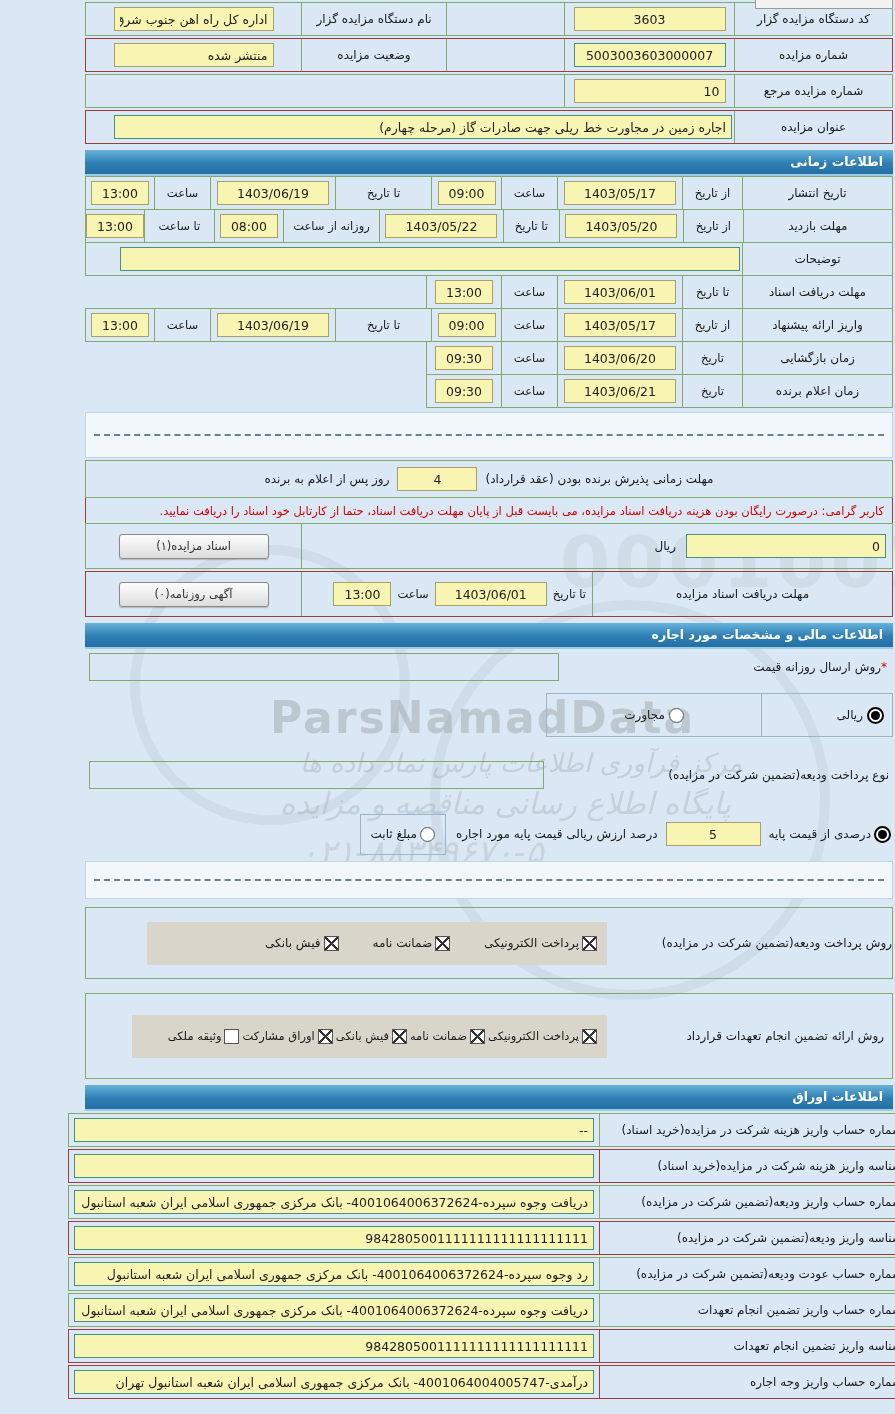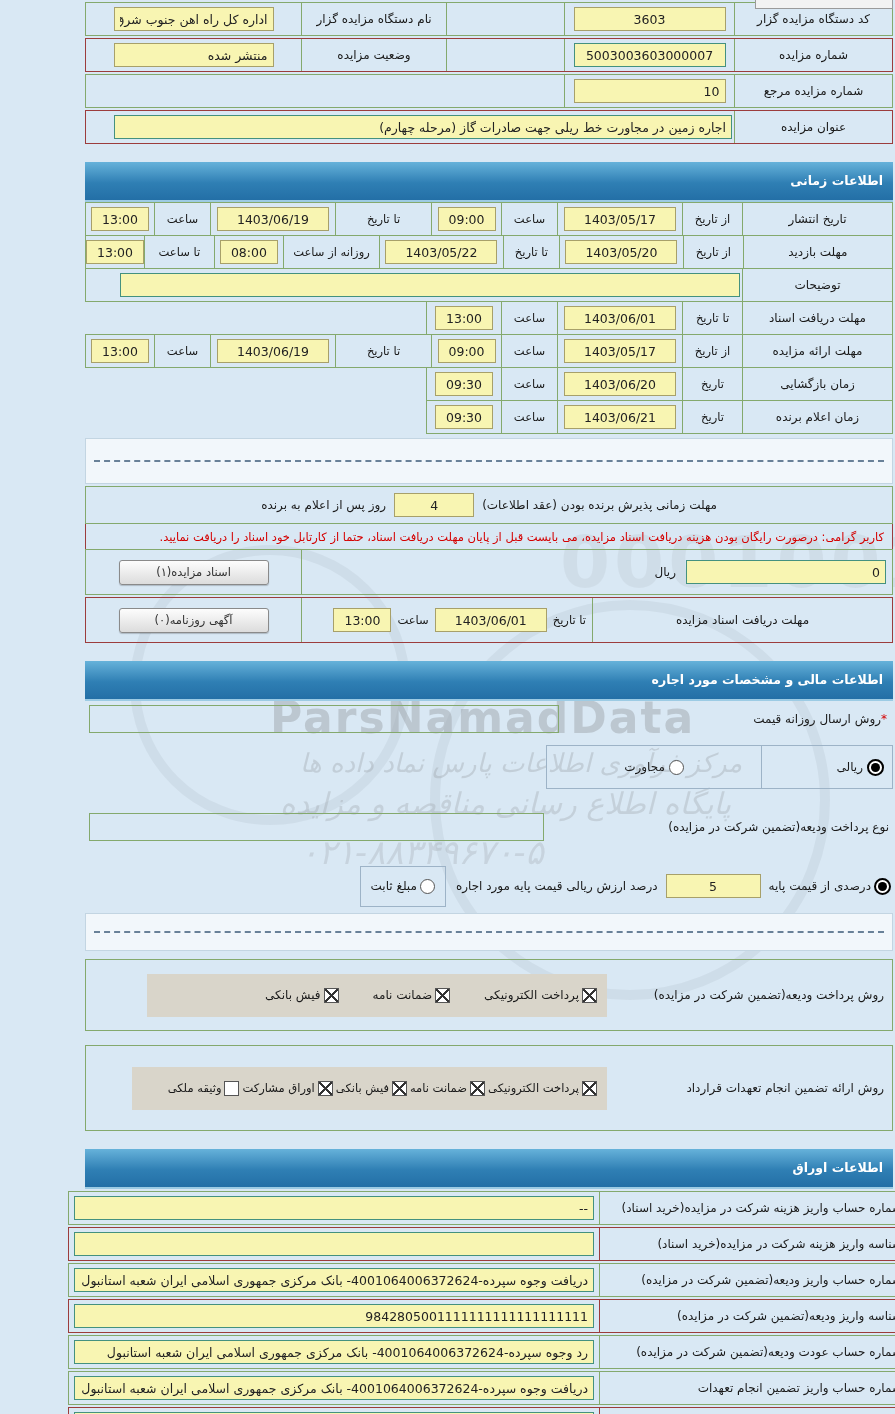--- a/index.html
+++ b/index.html
@@ -27,21 +27,21 @@
     padding:0 5px;direction:rtl;
   }
   .yin.teal{border:1px solid #44917f;}
   .yin.center{text-align:center;}
   .yin.date{width:112px;text-align:center;}
   .yin.time{width:58px;text-align:center;}
   
   .sech{
     height:24px;line-height:24px;color:#fff;font-weight:bold;font-size:12.5px;
     background:linear-gradient(to bottom,#66b2da 0%,#2f7fb4 55%,#236fa6 100%);
-    padding:7px 10px;border-bottom:2px solid #9ccbe4;margin-top:18px;
+    padding:0 10px;border-bottom:2px solid #9ccbe4;margin-top:6px;
   }
   
   .btn{
     min-width:150px;height:25px;border:1px solid #8a8a8a;border-radius:3px;
     background:linear-gradient(to bottom,#fdfdfd,#dcdcdc);
     font-family:inherit;font-size:11.5px;color:#333;cursor:pointer;
     box-shadow:0 1px 1px rgba(0,0,0,.2);
   }
   
   .cb{width:13px;height:13px;border:1px solid #555;background:#fff;display:inline-block;position:relative;flex:none;}
@@ -184,21 +184,21 @@
         </div>
       <div class="c sub" style="width:56px">ساعت</div>
       <div class="c filler">
           <input class="yin time" value="13:00" style="">
         </div>
     </div>
     <div class="filler"></div>
   </div>
 
   <div class="row g h33 cellsep" style="margin-top:-1px">
-    <div class="c lblc" style="width:150px">مهلت ارائه مزایده</div>
+    <div class="c lblc" style="width:150px">واریز ارائه پیشنهاد</div>
     <div class="c sub" style="width:60px">از تاریخ</div>
     <div class="c" style="width:125px">
         <input class="yin date" value="1403/05/17" style="">
       </div>
     <div class="c sub" style="width:56px">ساعت</div>
     <div class="c" style="width:70px">
         <input class="yin time" value="09:00" style="">
       </div>
     <div class="c sub" style="width:96px">تا تاریخ</div>
     <div class="c" style="width:125px">
@@ -238,21 +238,21 @@
         </div>
     </div>
     <div class="filler"></div>
   </div>
 
   <div class="dashrow">
       <div class="dashline"></div>
     </div>
 
   <div class="row g h33" style="margin-top:2px;justify-content:center;gap:8px;align-items:center;padding:2px 0;">
-    <span class="c">مهلت زمانی پذیرش برنده بودن (عقد اطلاعات)</span>
+    <span class="c">مهلت زمانی پذیرش برنده بودن (عقد قرارداد)</span>
     <input class="yin center" style="width: 80px;" value="4">
     <span class="c">روز پس از اعلام به برنده</span>
   </div>
 
 
   <div class="warn">کاربر گرامی: درصورت رایگان بودن هزینه دریافت اسناد مزایده، می بایست قبل از پایان مهلت دریافت اسناد، حتما از کارتابل خود اسناد را دریافت نمایید.</div>
 
   <div class="row g cellsep" style="min-height:44px">
     <div class="c" style="flex:1;justify-content:flex-start;gap:10px;padding:0 6px;">
       <input class="yin teal" style="width: 200px;" value="0">
@@ -315,21 +315,21 @@
       <span>مبلغ ثابت</span>
     </span>
     <div class="filler"></div>
   </div>
 
   <div class="dashrow" style="height:36px">
       <div class="dashline"></div>
     </div>
 
   <div class="row g" style="margin-top:8px;min-height:70px;align-items:center;">
-    <div class="c" style="width:285px;justify-content:flex-start;padding:0 8px;">روش پرداخت ودیعه(تضمین شرکت در مزایده)</div>
+    <div class="c" style="width:285px;justify-content:flex-start;padding:0 0;">روش پرداخت ودیعه(تضمین شرکت در مزایده)</div>
     <div class="grayb" style="gap:34px;width:440px;">
       <span class="pair">
         <span class="cb checked"></span>
         <span>پرداخت الکترونیکی</span>
       </span>
       <span class="pair">
         <span class="cb checked"></span>
         <span>ضمانت نامه</span>
       </span>
       <span class="pair">

